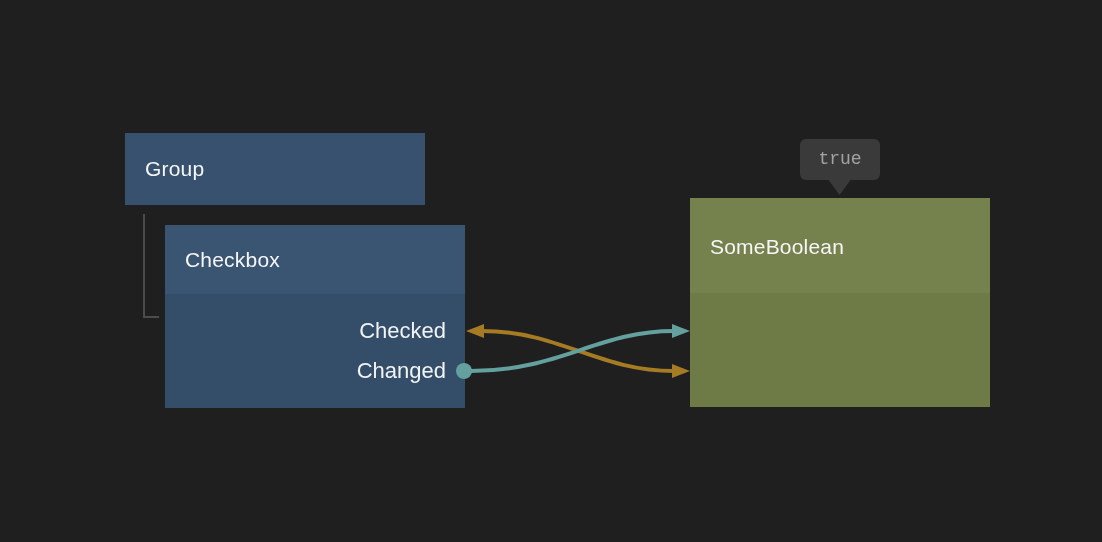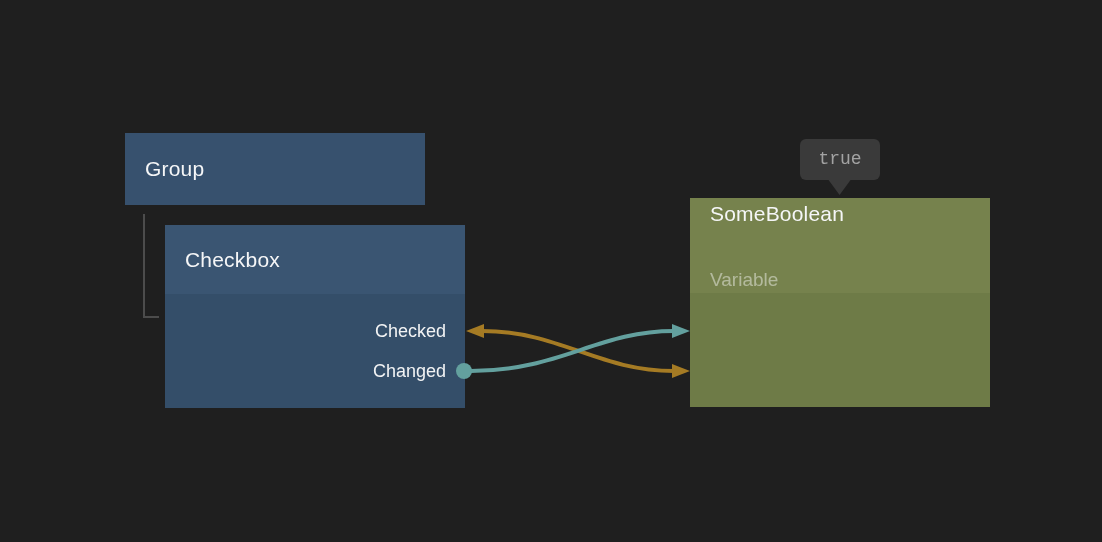--- a/index.html
+++ b/index.html
@@ -40,21 +40,21 @@
   }
   .node-body {
     box-sizing: border-box;
     width: 100%;
     position: relative;
   }
   .port {
     position: absolute;
     height: 40px;
     line-height: 40px;
-    font-size: 18px;
+    font-size: 22px;
     color: #f2f3f4;
     white-space: nowrap;
   }
   .port.output { right: 19px; text-align: right; }
   .port.input  { left: 22px;  text-align: left; }
 
   
   .node-group {
     left: 125px; top: 133px;
     width: 300px; height: 72px;
@@ -135,21 +135,20 @@
     </div>
     <div class="node-body">
       <div class="port output port-row-0">Checked</div>
       <div class="port output port-row-1">Changed</div>
     </div>
   </div>
 
   <div class="node node-variable">
     <div class="node-header">
       <div class="node-title">SomeBoolean</div>
-      <div class="node-subtitle">Variable</div>
     </div>
   </div>
 
   <div class="value-tooltip">
     <span>true</span>
     <div class="tail"></div>
   </div>
 
   <svg class="wires" viewBox="0 0 1102 542" xmlns="http://www.w3.org/2000/svg">
 

